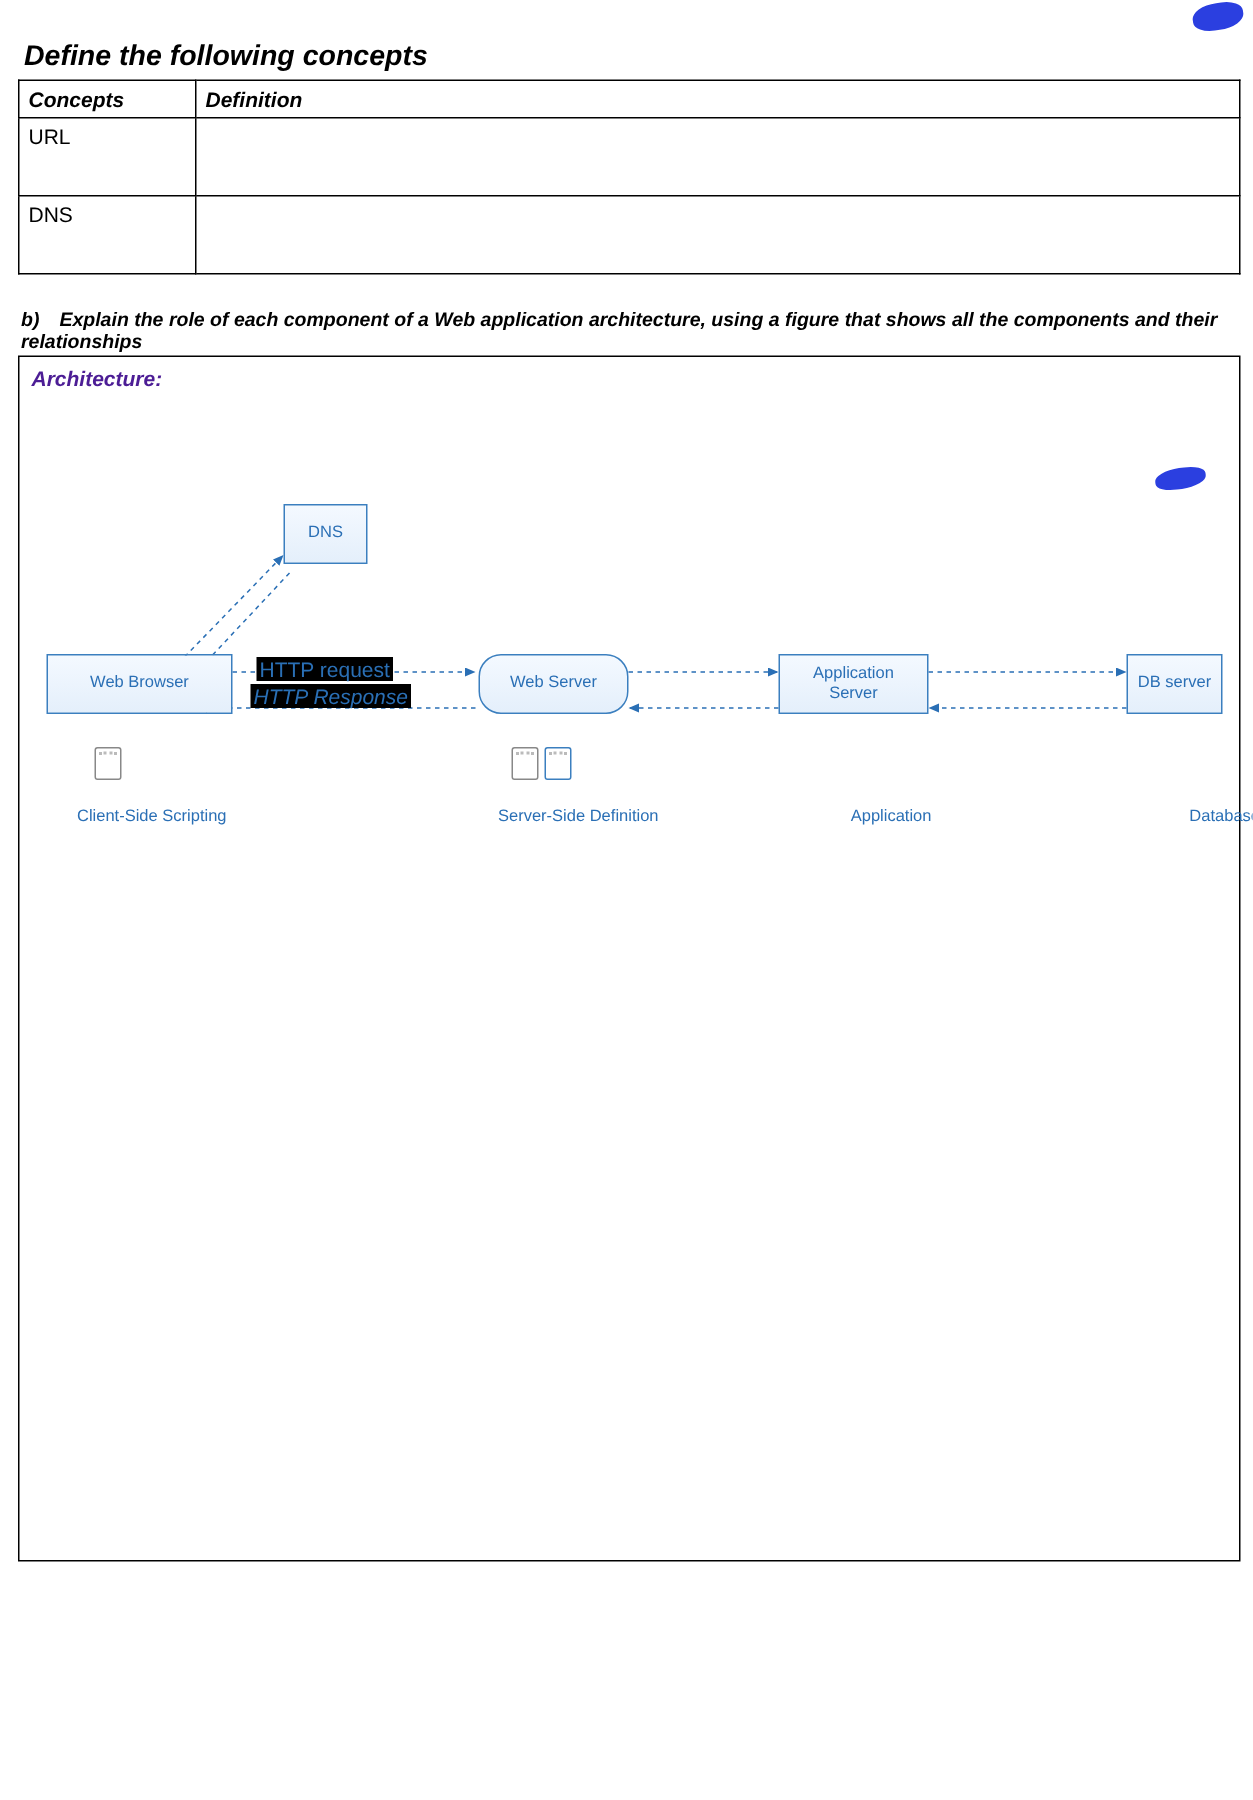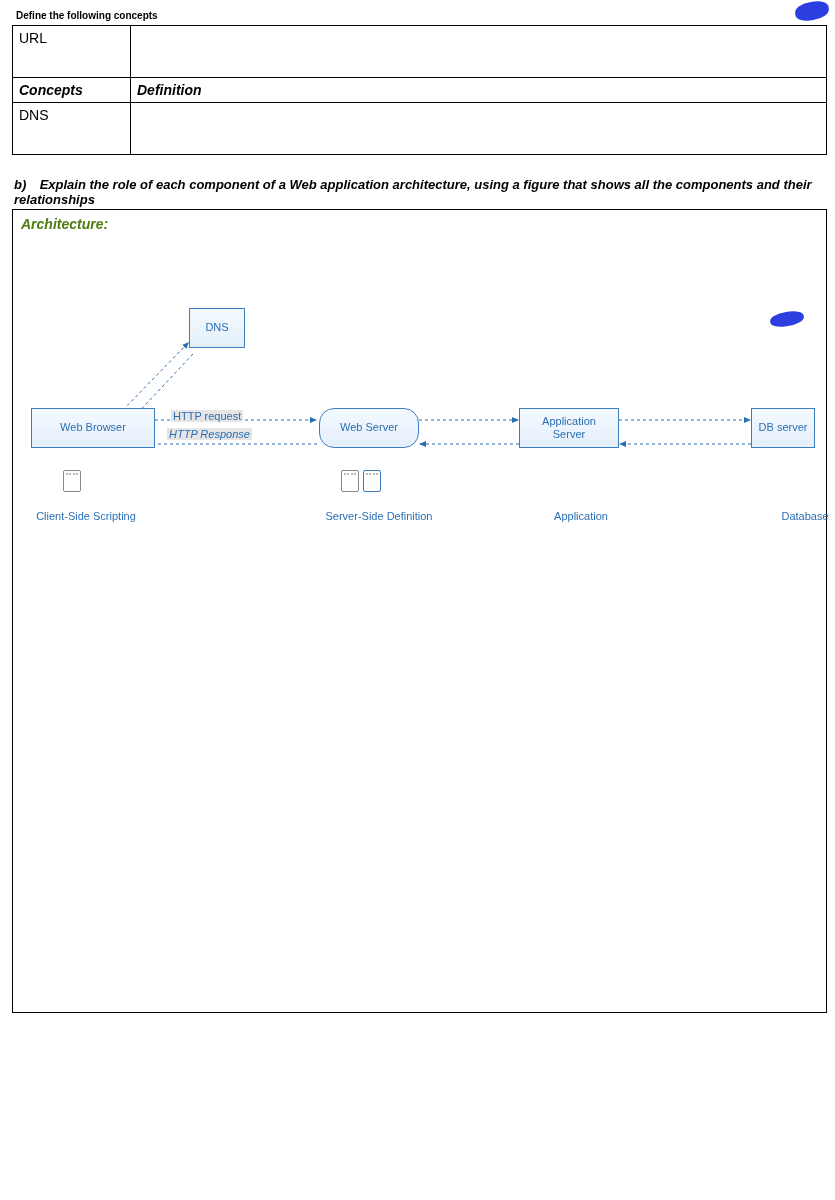--- a/index.html
+++ b/index.html
@@ -6,22 +6,23 @@
   body {
     margin: 0;
     padding: 10px;
     font-family: Arial, Helvetica, sans-serif;
     background: #fff;
     width: 835px;
     position: relative;
   }
   .heading {
     font-weight: bold;
-    font-size: 10px;
-    margin: 0 0 4px 6px;
+    font-style: italic;
+    font-size: 19px;
+    margin: 17px 0 4px 6px;
   }
   table.concepts {
     border-collapse: collapse;
     width: 815px;
     margin-left: 2px;
   }
   table.concepts th, table.concepts td {
     border: 1px solid #000;
     padding: 4px 6px;
     text-align: left;
@@ -47,21 +48,21 @@
     font-style: italic;
   }
   .question-b .b-label { display:inline-block; width:22px; }
   .arch-box {
     border: 1px solid #000;
     width: 815px;
     margin-left: 2px;
     padding: 6px 8px 0 8px;
   }
   .arch-title {
-    color: #4d7c0f;
+    color: #4c1d95;
     font-weight: bold;
     font-style: italic;
     font-size: 14px;
   }
   .diagram {
     position: relative;
     width: 799px;
     height: 760px;
     margin-top: 20px;
   }
@@ -75,27 +76,27 @@
     font-size: 11px;
     color: #2a6fb5;
     text-align: center;
     line-height: 1.2;
     padding: 2px;
   }
   .caption {
     position: absolute;
     font-size: 11px;
     color: #2a6fb5;
-    text-align: center;
+    text-align: right;
   }
   .linklabel {
     position: absolute;
-    font-size: 11px;
+    font-size: 14px;
     color: #2a6fb5;
-    background: #e5e5e5;
+    background: #000000;
     padding: 0 2px;
   }
   .doc-icon {
     position: absolute;
     width: 18px;
     height: 22px;
     border: 1px solid #888;
     background: #fff;
     border-radius: 2px;
   }
@@ -122,26 +123,26 @@
 </head>
 <body>
 
 <div class="scribble" style="top:2px; right:6px; width:34px; height:18px;"></div>
 
 <div class="heading">Define the following concepts</div>
 
 <table class="concepts">
   <tbody>
       <tr>
+    <th style="width:118px;">Concepts</th>
+    <th>Definition</th>
+  </tr>
+  <tr>
     <td class="concept-cell">URL</td>
     <td class="def-cell"></td>
-  </tr>
-  <tr>
-    <th style="width:118px;">Concepts</th>
-    <th>Definition</th>
   </tr>
   <tr>
     <td class="concept-cell">DNS</td>
     <td class="def-cell"></td>
   </tr>
 </tbody>
   </table>
 
 <div class="question-b">
   <span class="b-label">b)</span>

